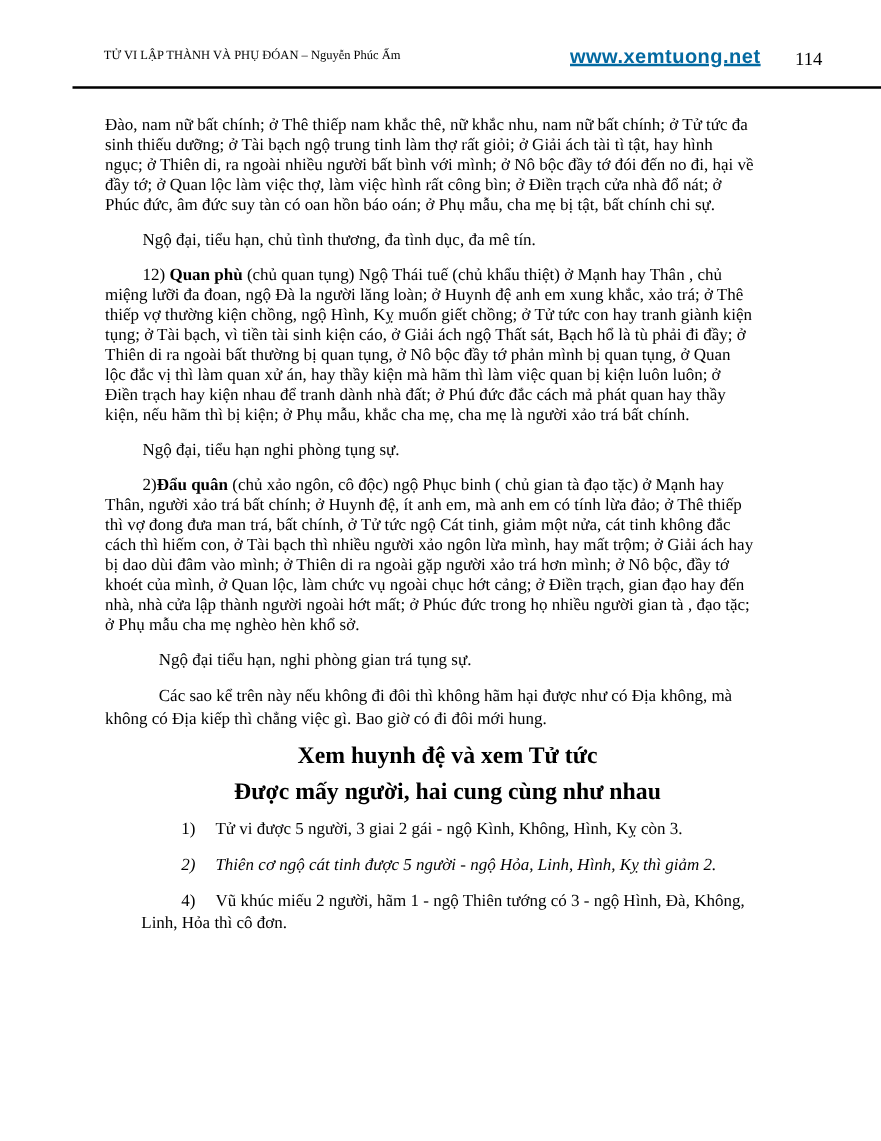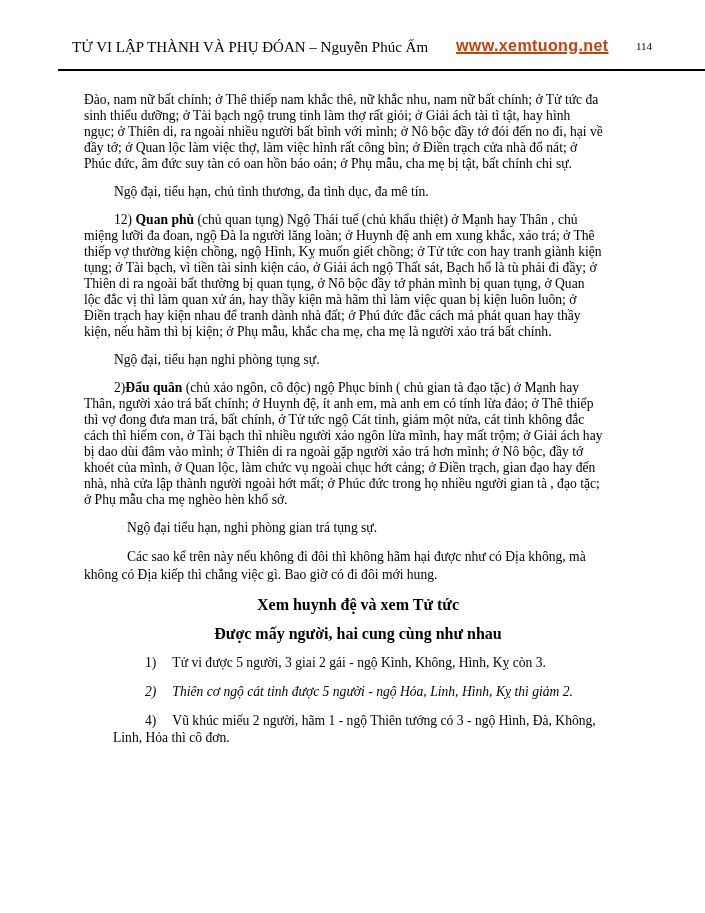--- a/index.html
+++ b/index.html
@@ -5,52 +5,52 @@
   html,body { margin:0; padding:0; background:#ffffff; }
   .page {
     position:relative;
     width:705px; height:913px;
     background:#ffffff;
     color:#000;
     font-family:"Liberation Serif", serif;
     overflow:hidden;
   }
   .header-title {
-    position:absolute; left:72px; top:39px;
-    font-size:15px; white-space:pre;
+    position:absolute; left:83px; top:39px;
+    font-size:10px; white-space:pre;
   }
   .header-link {
     position:absolute; left:456px; top:37px;
     font-family:"Liberation Sans", sans-serif;
     font-weight:bold; font-size:16px; letter-spacing:0.4px;
-    color:#c2410c; text-decoration:underline; text-decoration-thickness:2px;
+    color:#0369a1; text-decoration:underline; text-decoration-thickness:2px;
     cursor:pointer; white-space:pre;
   }
   .page-num {
     position:absolute; left:636px; top:40px;
-    font-size:11px; white-space:pre;text-align:center;
+    font-size:15px; white-space:pre;text-align:center;
   }
   .header-rule {
     position:absolute; left:58px; top:69px;
     width:647px; height:2px; background:#000;
   }
   .body-text {
     position:absolute; left:72px; top:80px; width:572px;
     font-size:13.6px; line-height:16px;
   }
   .body-text p { margin:12px; white-space:pre; }
   .b { font-weight:bold; }
   .note30 { text-indent:30px; margin-top:12px; }
   .pnum  { text-indent:30px; margin-top:14px; }
   .pnum13 { text-indent:30px; margin-top:12px; }
   .note25 { text-indent:30px; margin-top:25px; }
   .note43 { text-indent:43px; margin-top:22px; }
   .pfinal { text-indent:43px; margin-top:13px; line-height:18px; }
   .h-center {
-    text-align:center; font-weight:bold; font-size:16px;
+    text-align:center; font-weight:bold; font-size:19px;
     margin-top:30px; line-height:17px;
   }
   .h-center2 { margin-top:11px; }
   .li { padding-left:29px; text-indent:32px; line-height:17px; margin-top:11px; }
   .li .num { margin-right:16px; }
   .li2 { margin-top:9px;font-style:italic; }
   .li3 { margin-top:5px; }
   .li4 { margin-top:9px; }
 </style>
 </head>

